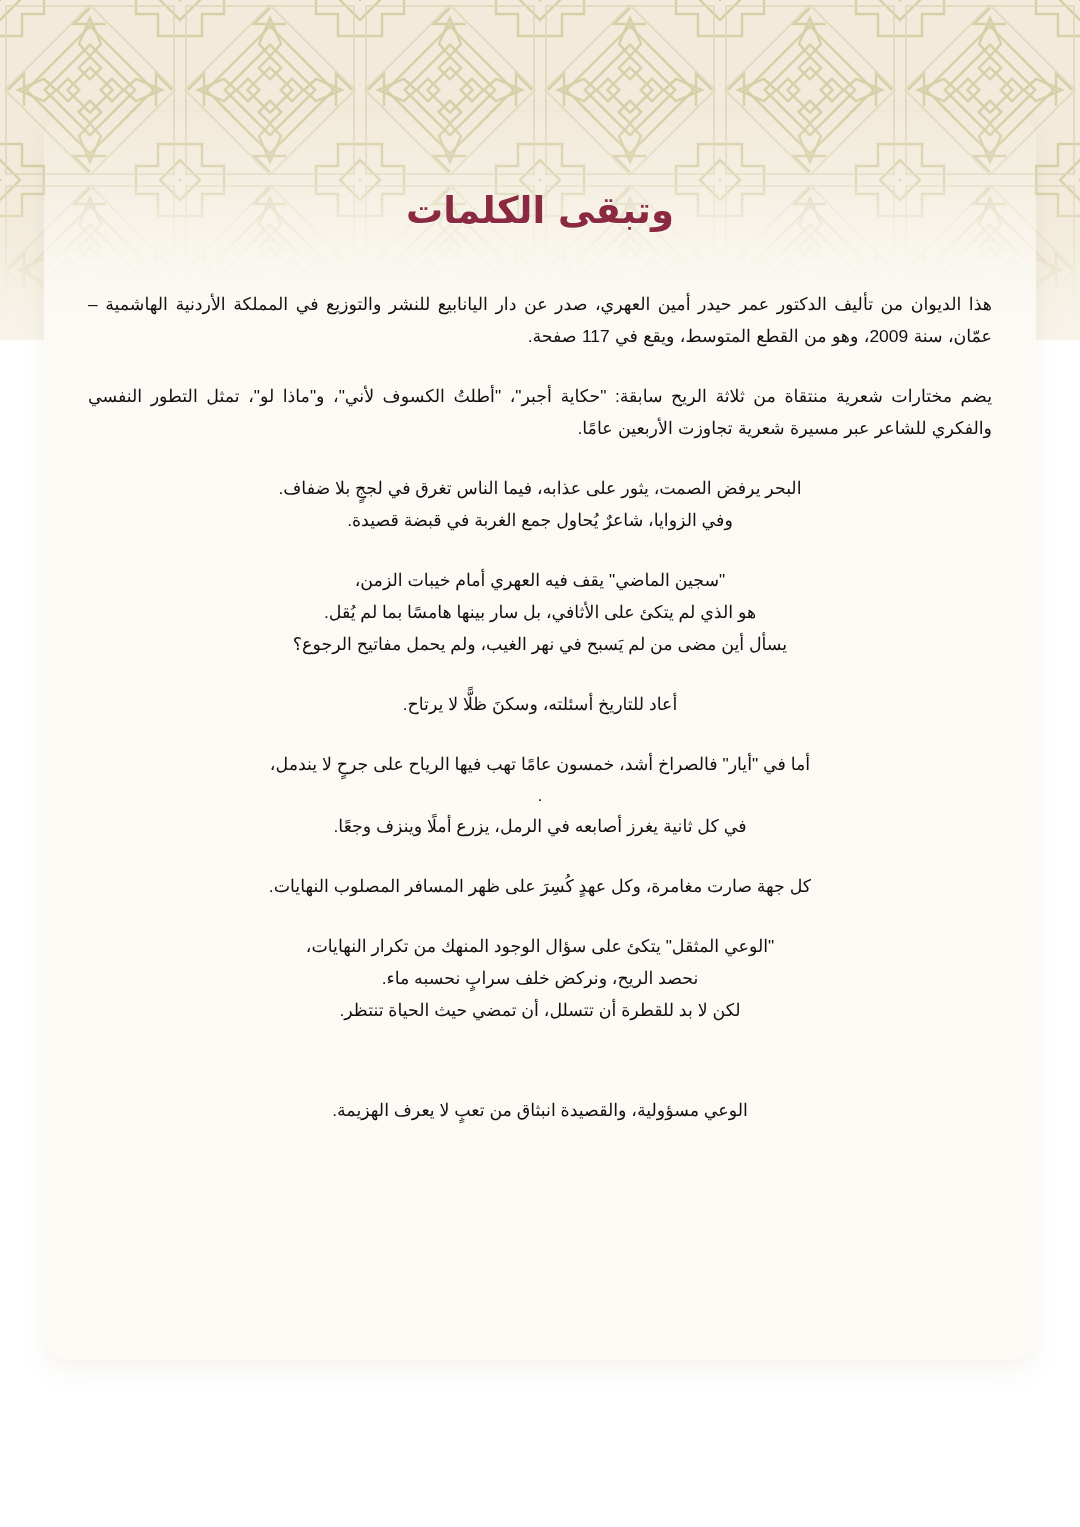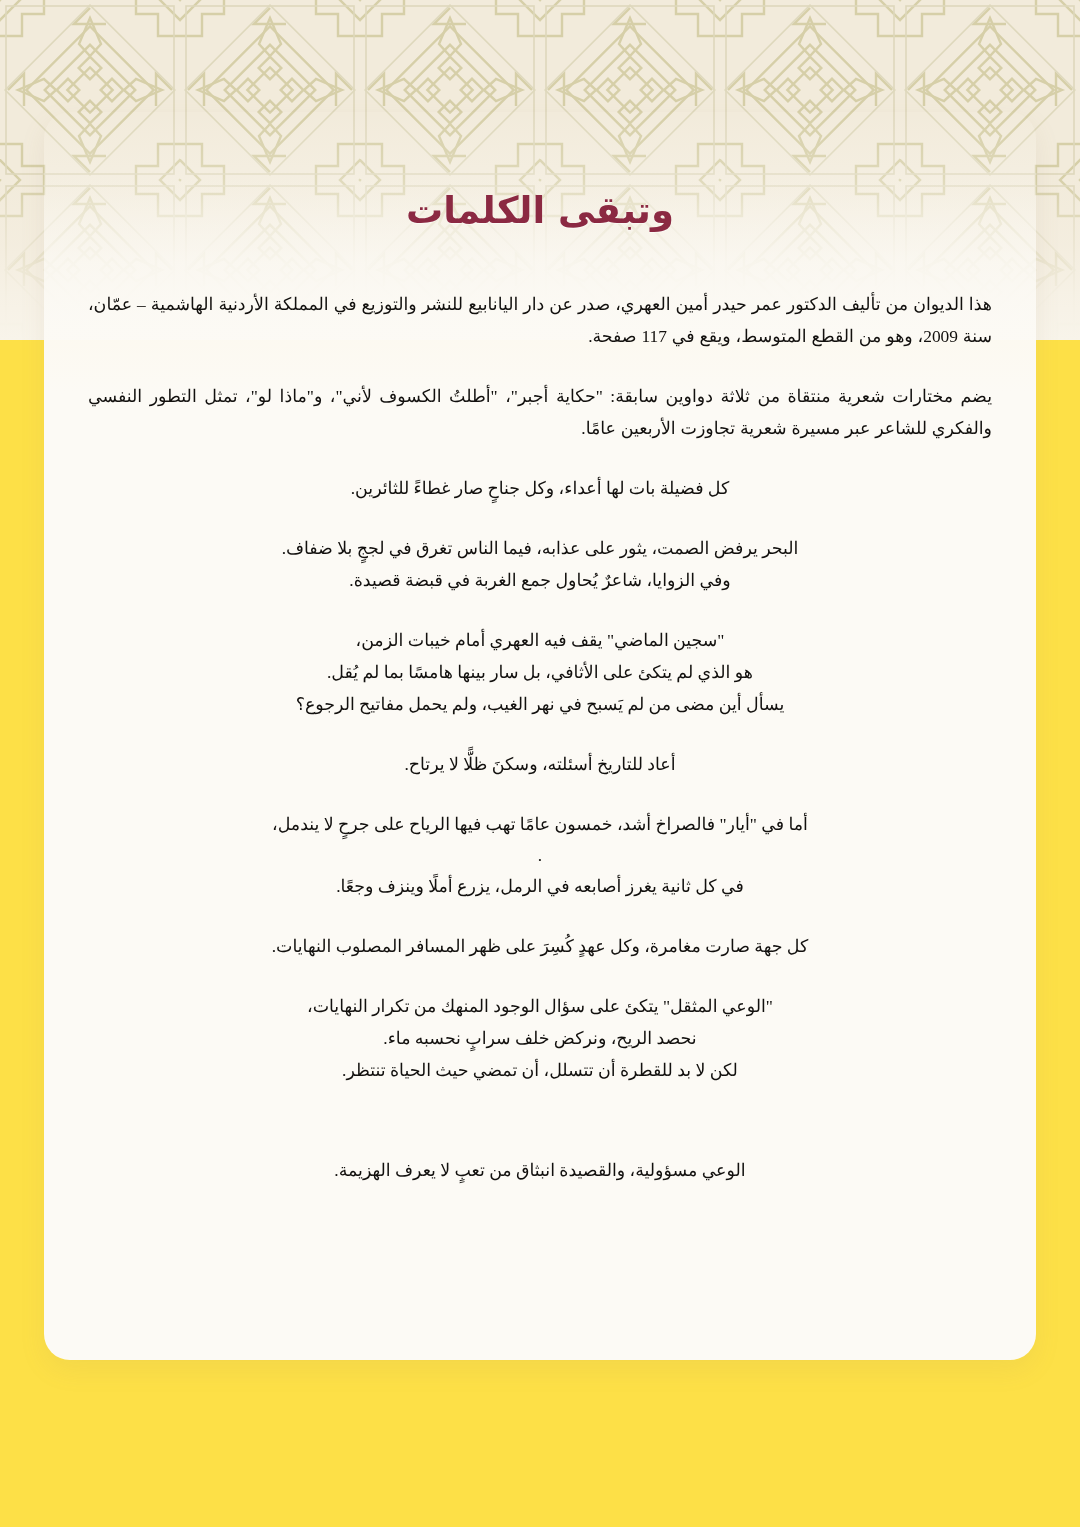--- a/index.html
+++ b/index.html
@@ -12,21 +12,21 @@
     overflow: hidden;
     background: #f3ecdc;
     font-family: "DejaVu Sans", "Liberation Sans", sans-serif;
     position: relative;
   }
 
   
   .page {
     position: absolute;
     inset: 0;
-    background: #fde047;
+    background: #ffffff;
     overflow: hidden;
   }
 
   
   .ornament-band {
     position: absolute;
     left: 0;
     top: 0;
     width: 1080px;
     height: 340px;
@@ -89,21 +89,21 @@
   }
 
   
   .body-column {
     position: absolute;
     left: 88px;
     top: 288px;
     width: 904px;
     z-index: 4;
     color: #12100e;
-    font-family: Liberation Serif, serif;
+    font-family: Liberation Sans, sans-serif;
     font-size: 17.4px;
     line-height: 32px;
     direction: rtl;
     text-align: justify;
     text-align-last: right;
   }
 
   .para {
     margin: 0 0 28px 0;
   }
@@ -189,23 +189,22 @@
     </svg>
     <div class="ornament-fade"></div>
   </div>
 
   <div class="content-panel"></div>
 
   <h1 class="doc-title">وتبقى الكلمات</h1>
 
   <div class="body-column">
       <p class="para justified">هذا الديوان من تأليف الدكتور عمر حيدر أمين العهري، صدر عن دار اليانابيع للنشر والتوزيع في المملكة الأردنية الهاشمية – عمّان، سنة 2009، وهو من القطع المتوسط، ويقع في 117 صفحة.</p>
-      <p class="para justified">يضم مختارات شعرية منتقاة من ثلاثة دواوين سابقة: "حكاية أجبر"، "أطلتُ الكسوف لأني"، و"ماذا لو"، تمثل التطور النفسي والفكري للشاعر عبر مسيرة شعرية تجاوزت الأربعين عامًا.</p>
-      <p class="para verse">
-        <span class="line">كل فضيلة بات لها أعداء، وكل جناحٍ صار غطاءً للثائرين.</span>
+      <p class="para justified">يضم مختارات شعرية منتقاة من ثلاثة الريح سابقة: "حكاية أجبر"، "أطلتُ الكسوف لأني"، و"ماذا لو"، تمثل التطور النفسي والفكري للشاعر عبر مسيرة شعرية تجاوزت الأربعين عامًا.</p>
+      <p class="para verse">
       </p>
       <p class="para verse">
         <span class="line">البحر يرفض الصمت، يثور على عذابه، فيما الناس تغرق في لججٍ بلا ضفاف.</span>
         <span class="line">وفي الزوايا، شاعرٌ يُحاول جمع الغربة في قبضة قصيدة.</span>
       </p>
       <p class="para verse">
         <span class="line">"سجين الماضي" يقف فيه العهري أمام خيبات الزمن،</span>
         <span class="line">هو الذي لم يتكئ على الأثافي، بل سار بينها هامسًا بما لم يُقل.</span>
         <span class="line">يسأل أين مضى من لم يَسبح في نهر الغيب، ولم يحمل مفاتيح الرجوع؟</span>
       </p>

